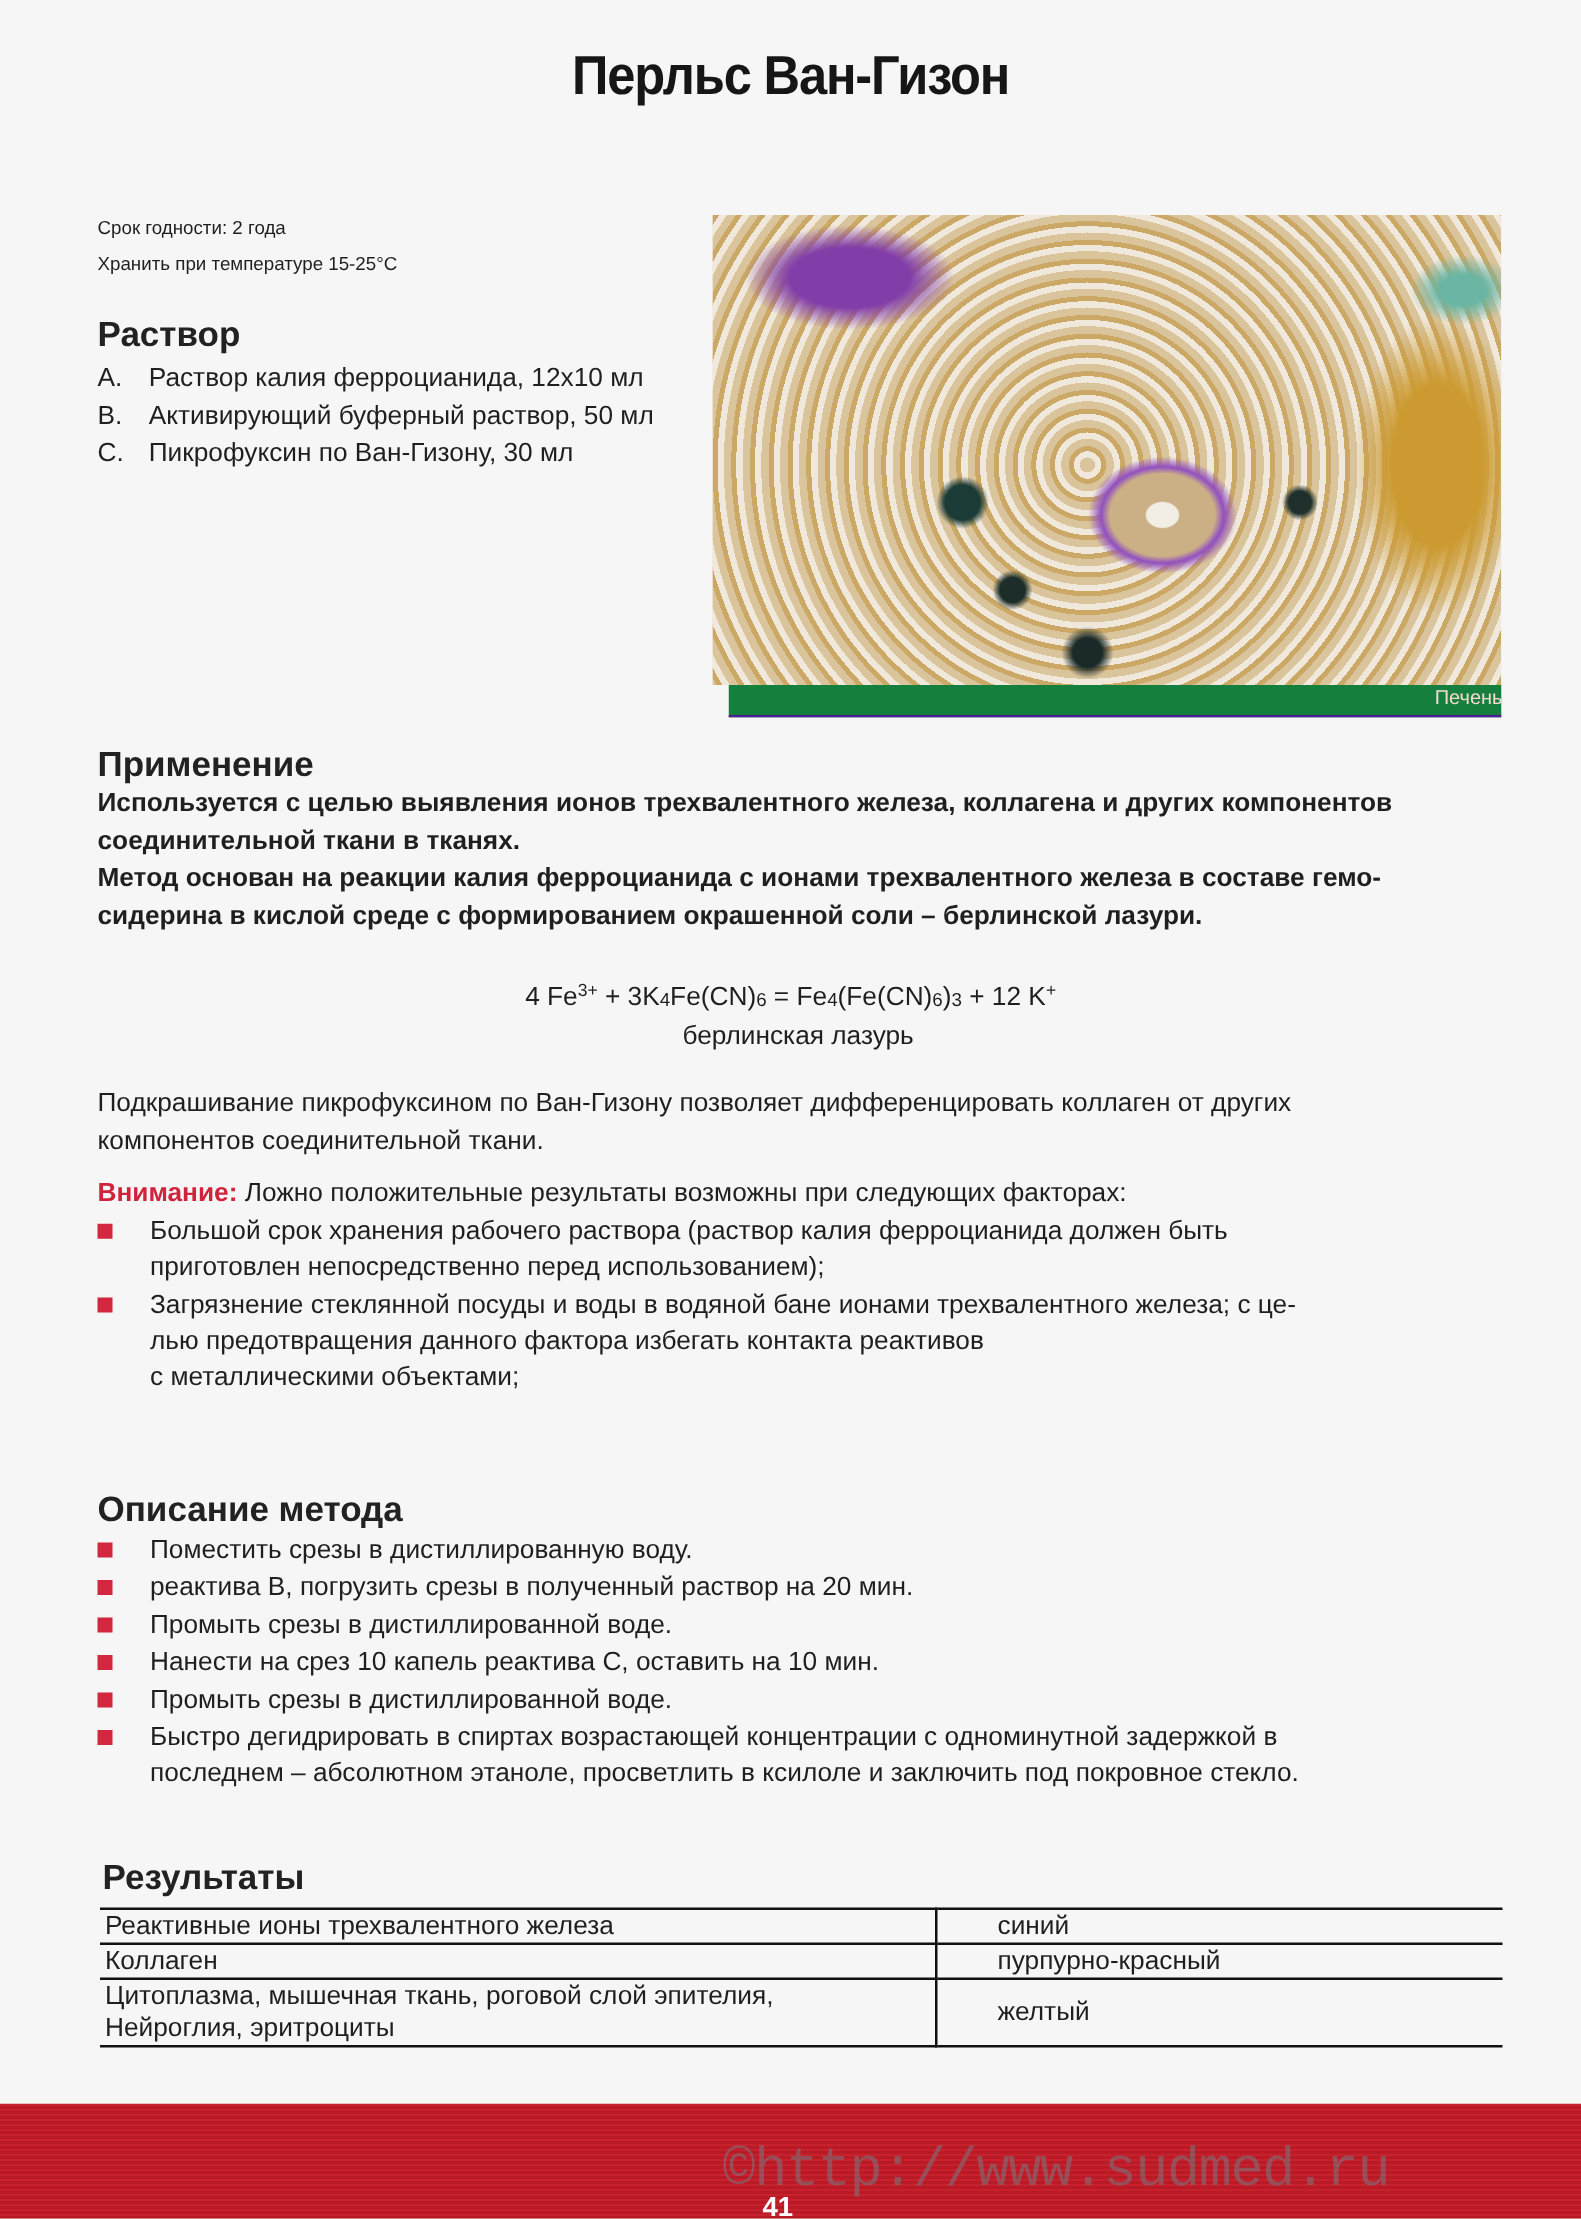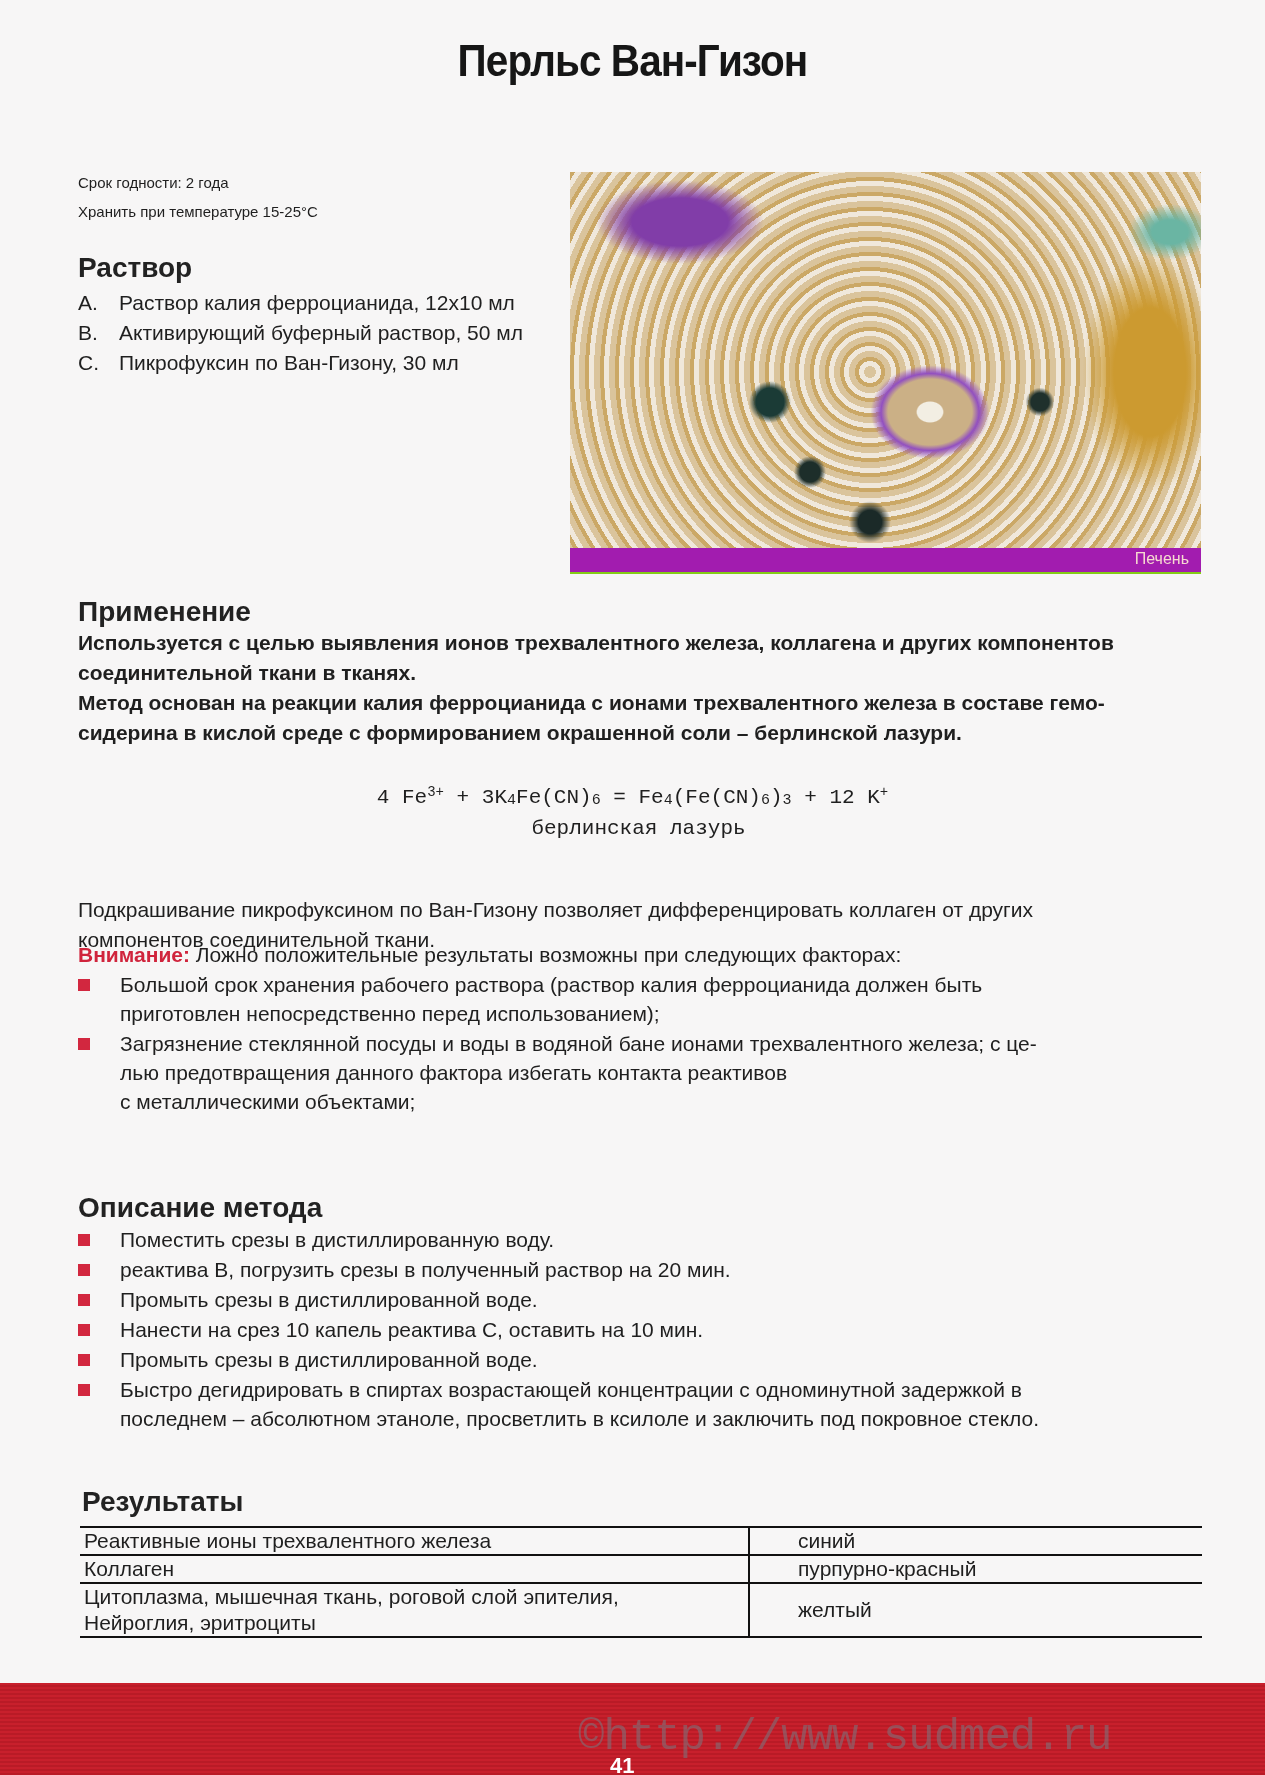--- a/index.html
+++ b/index.html
@@ -39,23 +39,23 @@
       radial-gradient(circle 20px at 240px 300px, #1e2e2a 0 50%, transparent 80%),
       radial-gradient(circle 18px at 470px 230px, #20302c 0 50%, transparent 80%),
       radial-gradient(circle 26px at 300px 350px, #1c2a28 0 45%, transparent 80%),
       radial-gradient(ellipse 90px 160px at 580px 200px, #c89a3a 0 40%, transparent 75%),
       radial-gradient(ellipse 60px 40px at 600px 60px, #6fb3a3 0 30%, transparent 70%),
       repeating-radial-gradient(circle at 300px 200px, #d8c4a0 0 6px, #efe8dc 6px 11px, #c8a86c 11px 15px),
       #d6c09a;
     filter: saturate(1.1);
   }
   .caption-bar {
-    position: absolute; left: 0; top: 376px; width: 631px; height: 24px;
-    background: #a21caf;
-    border-bottom: 2px solid #84cc16;
+    position: absolute; left: 13px; top: 376px; width: 631px; height: 24px;
+    background: #15803d;
+    border-bottom: 2px solid #4c1d95;
   }
   .caption-text {
     position: absolute; right: 12px; top: 2px;
     color: #f6d9d0; font-size: 16px;
   }
   .para { position: absolute; font-size: 21px; line-height: 30px; }
   .formula {
     position: absolute; left: 0; width: 1265px; text-align: center;
     font-size: 21px; line-height: 28px;
   }
@@ -125,26 +125,26 @@
 </div>
 
 <div class="h2" style="left:78px; top:596px;">Применение</div>
 <div class="para" style="left:78px; top:628px;font-weight:bold;">
   <div>Используется с целью выявления ионов трехвалентного железа, коллагена и других компонентов</div>
   <div>соединительной ткани в тканях.</div>
   <div>Метод основан на реакции калия ферроцианида с ионами трехвалентного железа в составе гемо-</div>
   <div>сидерина в кислой среде с формированием окрашенной соли – берлинской лазури.</div>
 </div>
 
-<div class="formula" style="top:778px;font-family:Liberation Mono, monospace;">
+<div class="formula" style="top:778px;">
   <div><span>4 Fe</span><sup>3+</sup><span> + 3K</span><sub>4</sub><span>Fe(CN)</span><sub>6</sub><span> = Fe</span><sub>4</sub><span>(Fe(CN)</span><sub>6</sub><span>)</span><sub>3</sub><span> + 12 K</span><sup>+</sup></div>
   <div style="margin-left:12px;text-align:center;">берлинская лазурь</div>
 </div>
 
-<div class="para" style="left:78px; top:868px;margin-top:27px;">
+<div class="para" style="left:78px; top:868px;">
   <div>Подкрашивание пикрофуксином по Ван-Гизону позволяет дифференцировать коллаген от других</div>
   <div>компонентов соединительной ткани.</div>
 </div>
 
 <div class="para" style="left:78px; top:940px;">
   <span class="warn-label">Внимание:</span><span> Ложно положительные результаты возможны при следующих факторах:</span>
 </div>
 
 <div class="blist" style="top:970px;">
   <div class="item">

